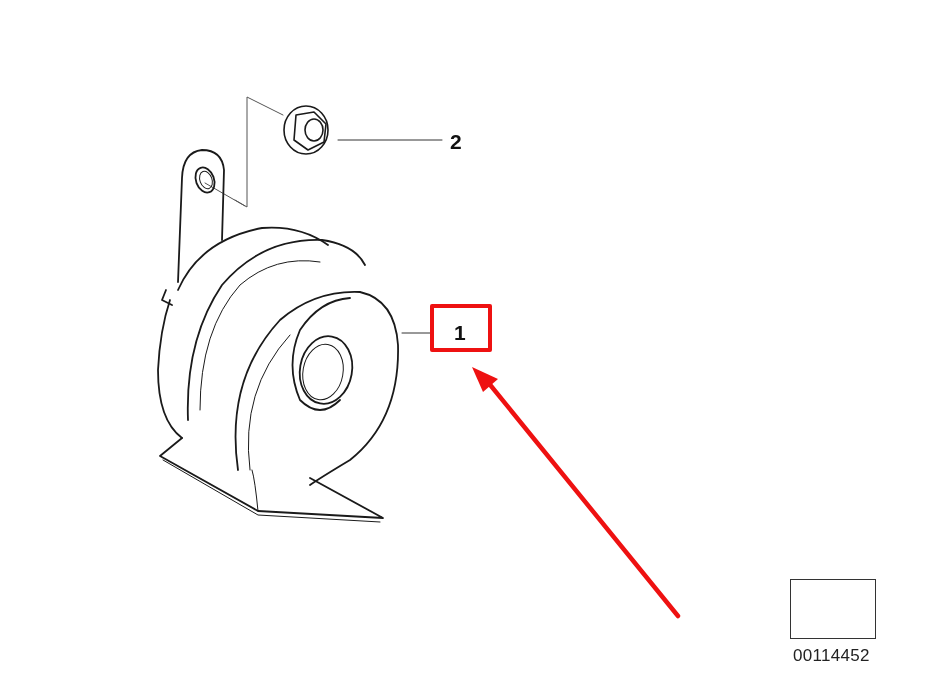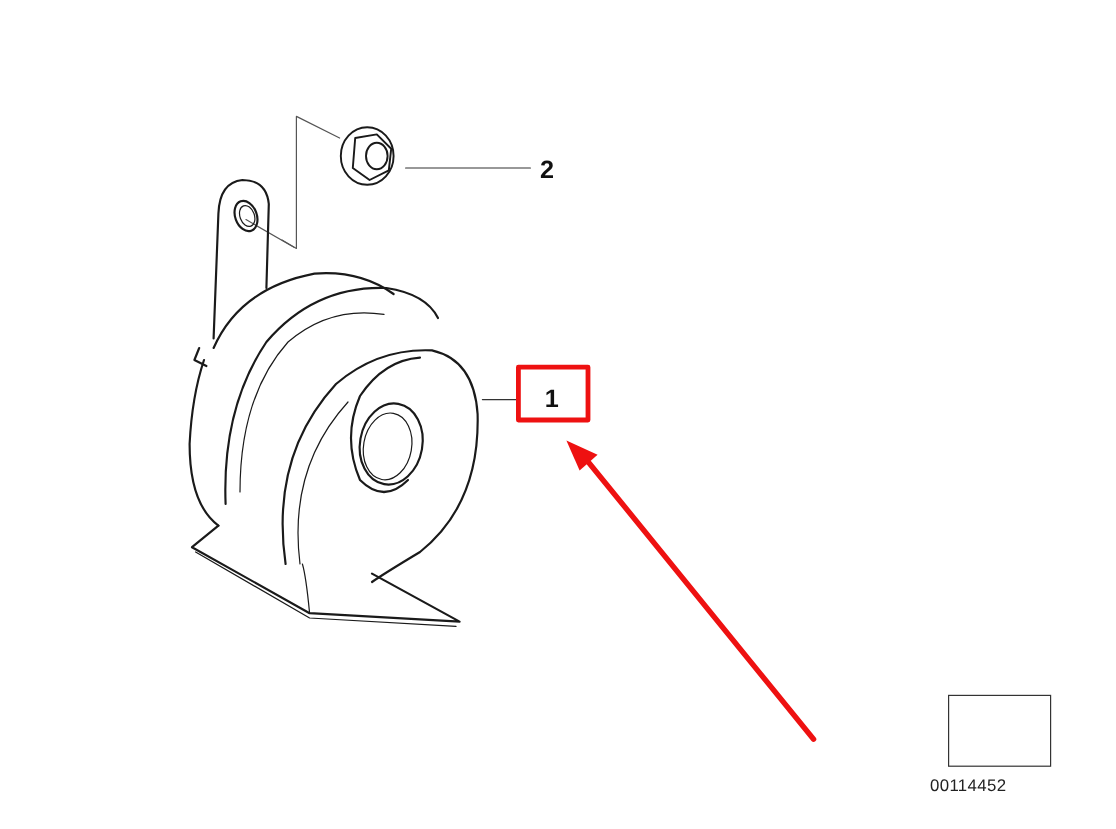--- a/index.html
+++ b/index.html
@@ -1,21 +1,21 @@
 <!DOCTYPE html>
 <html><head>
   <meta charset="utf-8">
   <style>
     html, body { margin: 0; padding: 0; background: #ffffff; }
     body { width: 930px; height: 691px; position: relative; overflow: hidden; font-family: "Liberation Sans", sans-serif; }
     .canvas { position: absolute; left: 0; top: 0; width: 930px; height: 691px; }
     .part-label { position: absolute; font-family: "Liberation Sans", sans-serif; font-weight: bold; font-size: 21px; color: #111; line-height: 1; }
     .highlight-box { position: absolute; border: 4px solid #ee1111; border-radius: 2px; box-sizing: border-box; }
     .ref-box { position: absolute; left: 790px; top: 579px; width: 86px; height: 60px; border: 1.5px solid #333; box-sizing: border-box; background: #fff; }
-    .ref-number { position: absolute; left: 775px; top: 646px; font-family: "Liberation Sans", sans-serif; font-size: 14px; color: #222; letter-spacing: 0.3px; }
+    .ref-number { position: absolute; left: 793px; top: 646px; font-family: "Liberation Sans", sans-serif; font-size: 17px; color: #222; letter-spacing: 0.3px; }
   </style>
 </head>
 <body>
 
 <div class="canvas">
   <svg width="930" height="691" viewBox="0 0 930 691" xmlns="http://www.w3.org/2000/svg">
     <g fill="none" stroke="#1a1a1a" stroke-linecap="round" stroke-linejoin="round">
 
       <g stroke="#555" stroke-width="1">
         <polyline points="283,115 247,97 247,207 235,200"></polyline>

